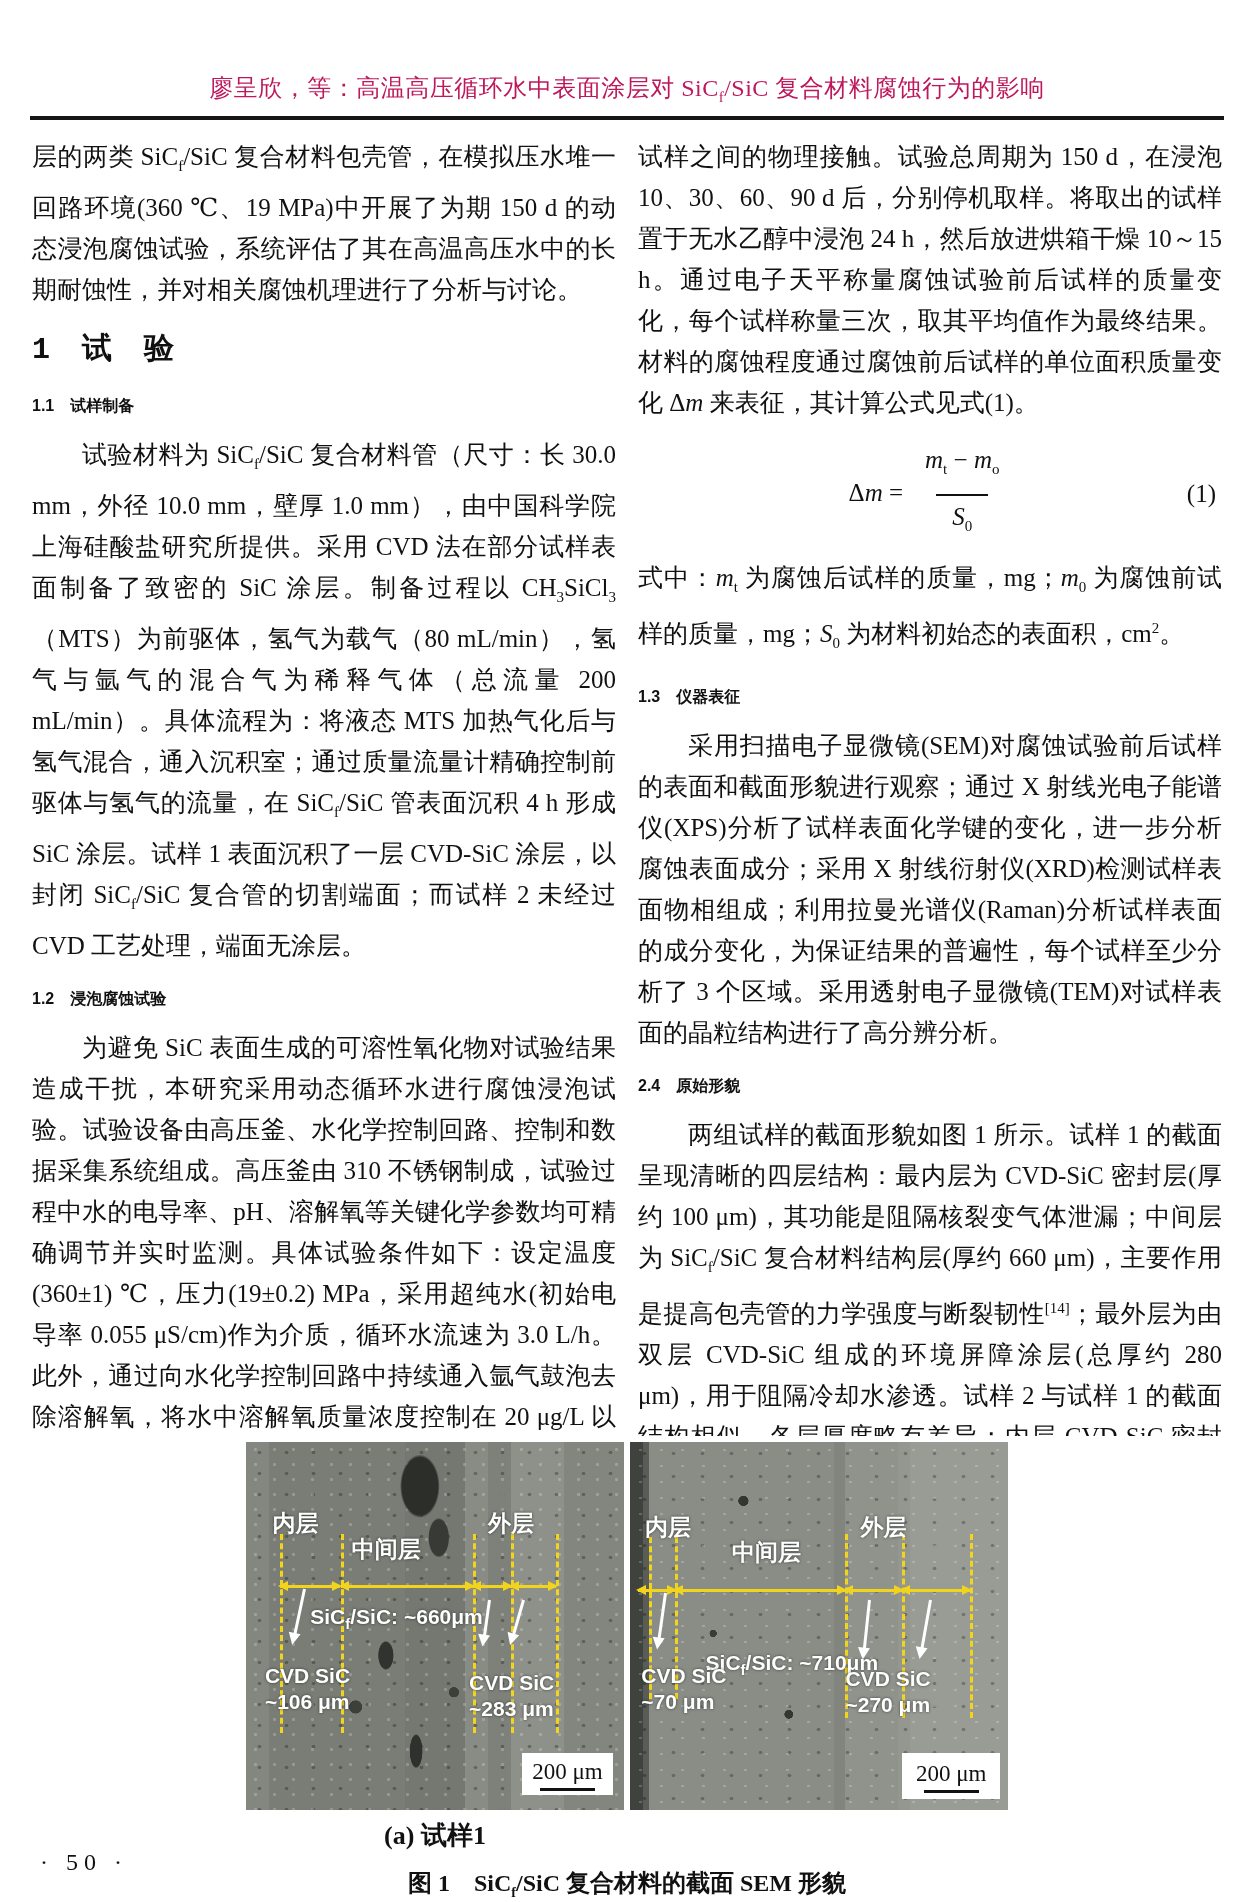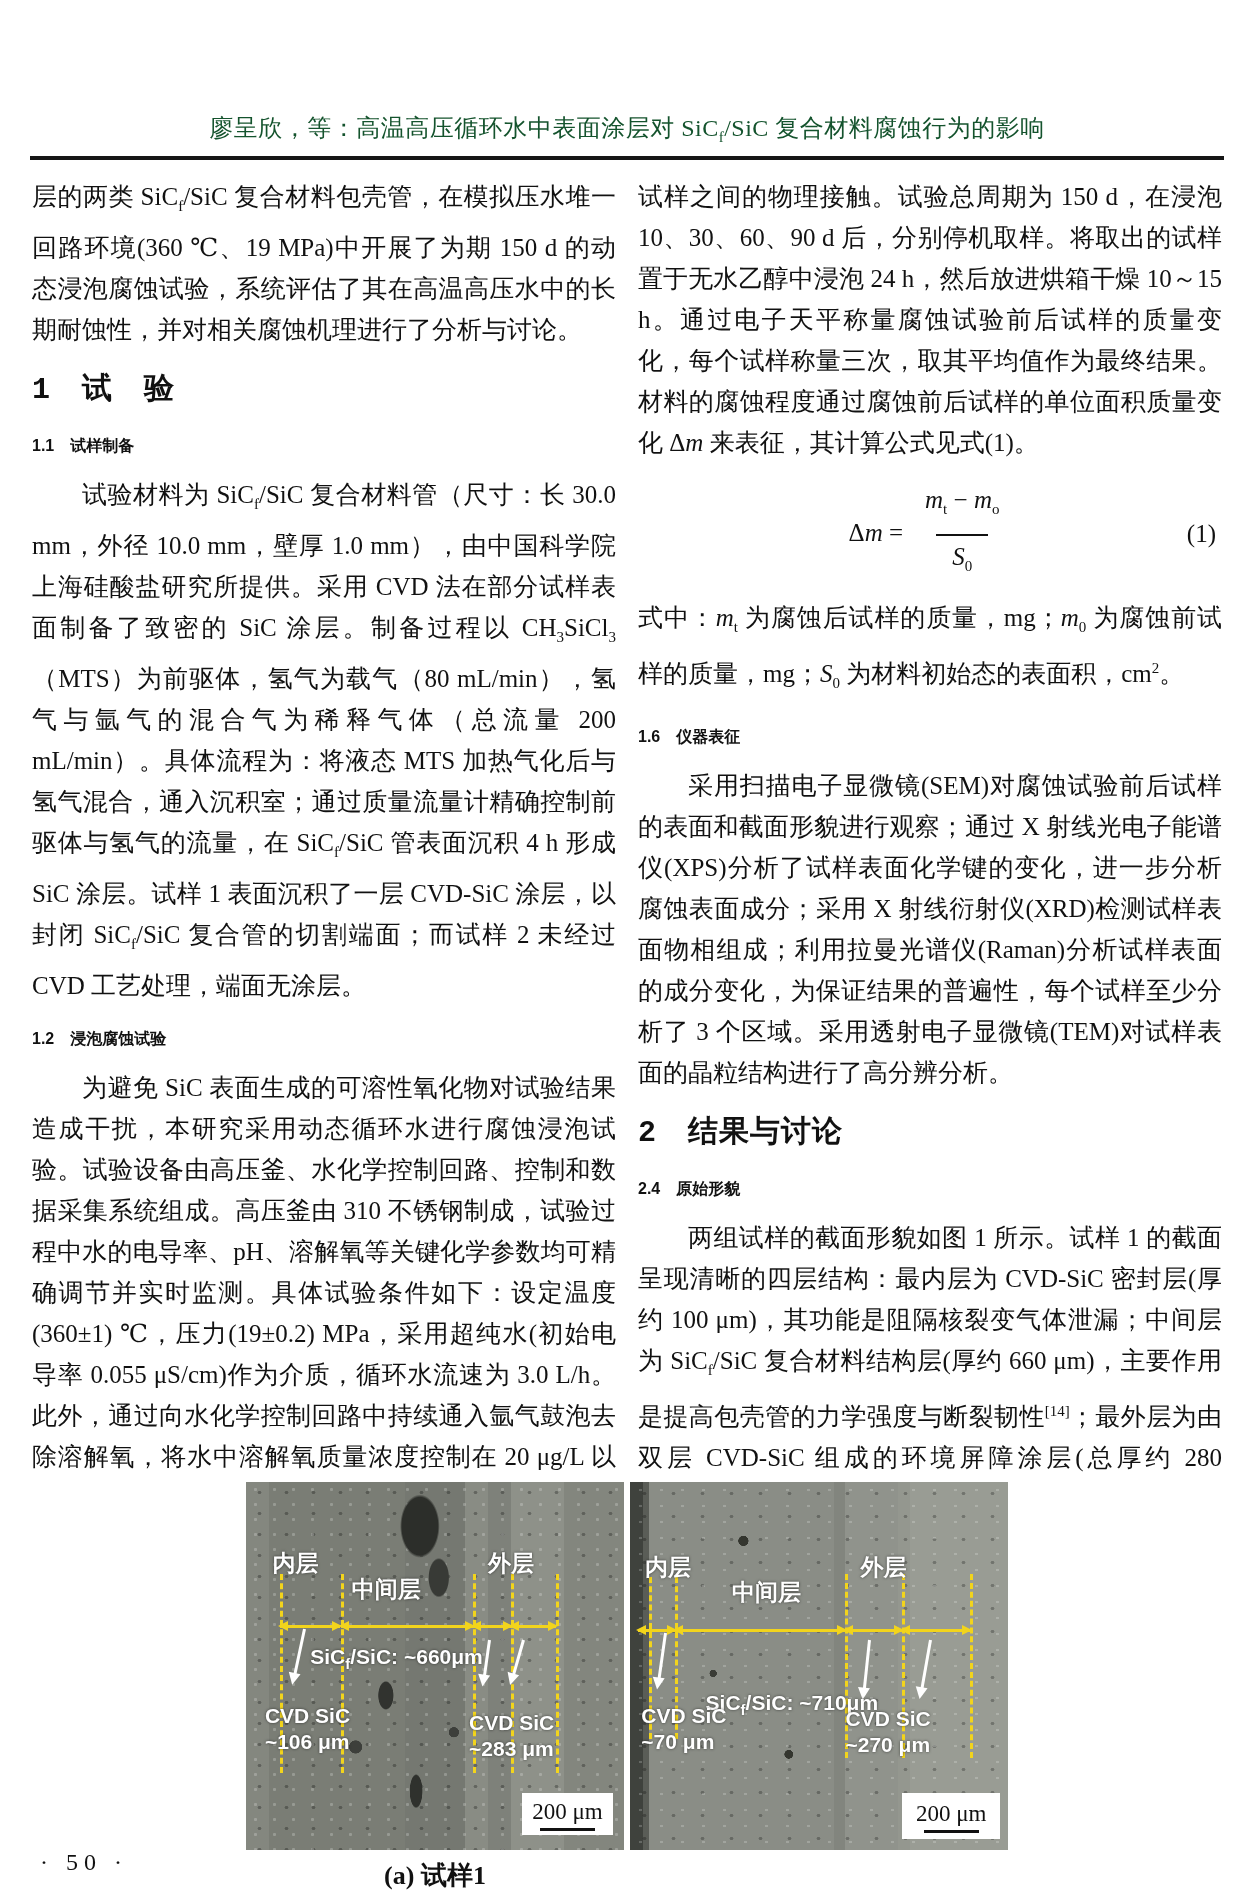--- a/index.html
+++ b/index.html
@@ -4,22 +4,22 @@
 <style>
   * { margin:0; padding:0; box-sizing:border-box; }
   html,body { background:#ffffff; }
   body {
     width:1254px; height:1902px; position:relative; overflow:hidden;
     font-family:"Liberation Serif","DejaVu Serif",serif;
     color:#111;
   }
   
   .running-head {
-    padding-top:112px; text-align:center;
-    font-size:24px; letter-spacing:0.5px; color:#14532d;
+    padding-top:72px; text-align:center;
+    font-size:24px; letter-spacing:0.5px; color:#be185d;
   }
   .running-head sub { font-size:15px; }
   .head-rule {
     margin:10px 30px 0 30px; height:0;
     border-bottom:4px solid #161616;
   }
   
   .columns {
     display:flex; justify-content:space-between;
     padding:16px 32px 0 32px; height:1316px; overflow:hidden;
@@ -122,23 +122,22 @@
     <div class="formula-row">
       <span>Δ<i>m</i> =</span>
       <span class="frac">
         <span class="num"><i>m</i><sub>t</sub> − <i>m</i><sub>o</sub></span>
         <span class="den"><i>S</i><sub>0</sub></span>
       </span>
       <span class="eq-no">(1)</span>
     </div>
 
     <p>式中：<i>m</i><sub>t</sub> 为腐蚀后试样的质量，mg；<i>m</i><sub>0</sub> 为腐蚀前试样的质量，mg；<i>S</i><sub>0</sub> 为材料初始态的表面积，cm<sup>2</sup>。</p>
-    <h3 class="subsec">1.6　仪器表征</h3>
+    <h3 class="subsec">1.3　仪器表征</h3>
     <p class="indent">采用扫描电子显微镜(SEM)对腐蚀试验前后试样的表面和截面形貌进行观察；通过 X 射线光电子能谱仪(XPS)分析了试样表面化学键的变化，进一步分析腐蚀表面成分；采用 X 射线衍射仪(XRD)检测试样表面物相组成；利用拉曼光谱仪(Raman)分析试样表面的成分变化，为保证结果的普遍性，每个试样至少分析了 3 个区域。采用透射电子显微镜(TEM)对试样表面的晶粒结构进行了高分辨分析。</p>
-    <h2 class="sec">2　结果与讨论</h2>
     <h3 class="subsec">2.4　原始形貌</h3>
     <p class="indent">两组试样的截面形貌如图 1 所示。试样 1 的截面呈现清晰的四层结构：最内层为 CVD-SiC 密封层(厚约 100 μm)，其功能是阻隔核裂变气体泄漏；中间层为 SiC<sub>f</sub>/SiC 复合材料结构层(厚约 660 μm)，主要作用是提高包壳管的力学强度与断裂韧性<sup>[14]</sup>；最外层为由双层 CVD-SiC 组成的环境屏障涂层(总厚约 280 μm)，用于阻隔冷却水渗透。试样 2 与试样 1 的截面结构相似，各层厚度略有差异：内层 CVD-SiC 密封层厚约 70 μm，SiC/SiC 复合材料结构层约 710 μm，外层环境屏障涂层总厚约 270 μm。</p>
   </div>
 </div>
 
 <div class="figure-wrap">
   <div class="panels">
 
     <div>
       <div class="panel">

